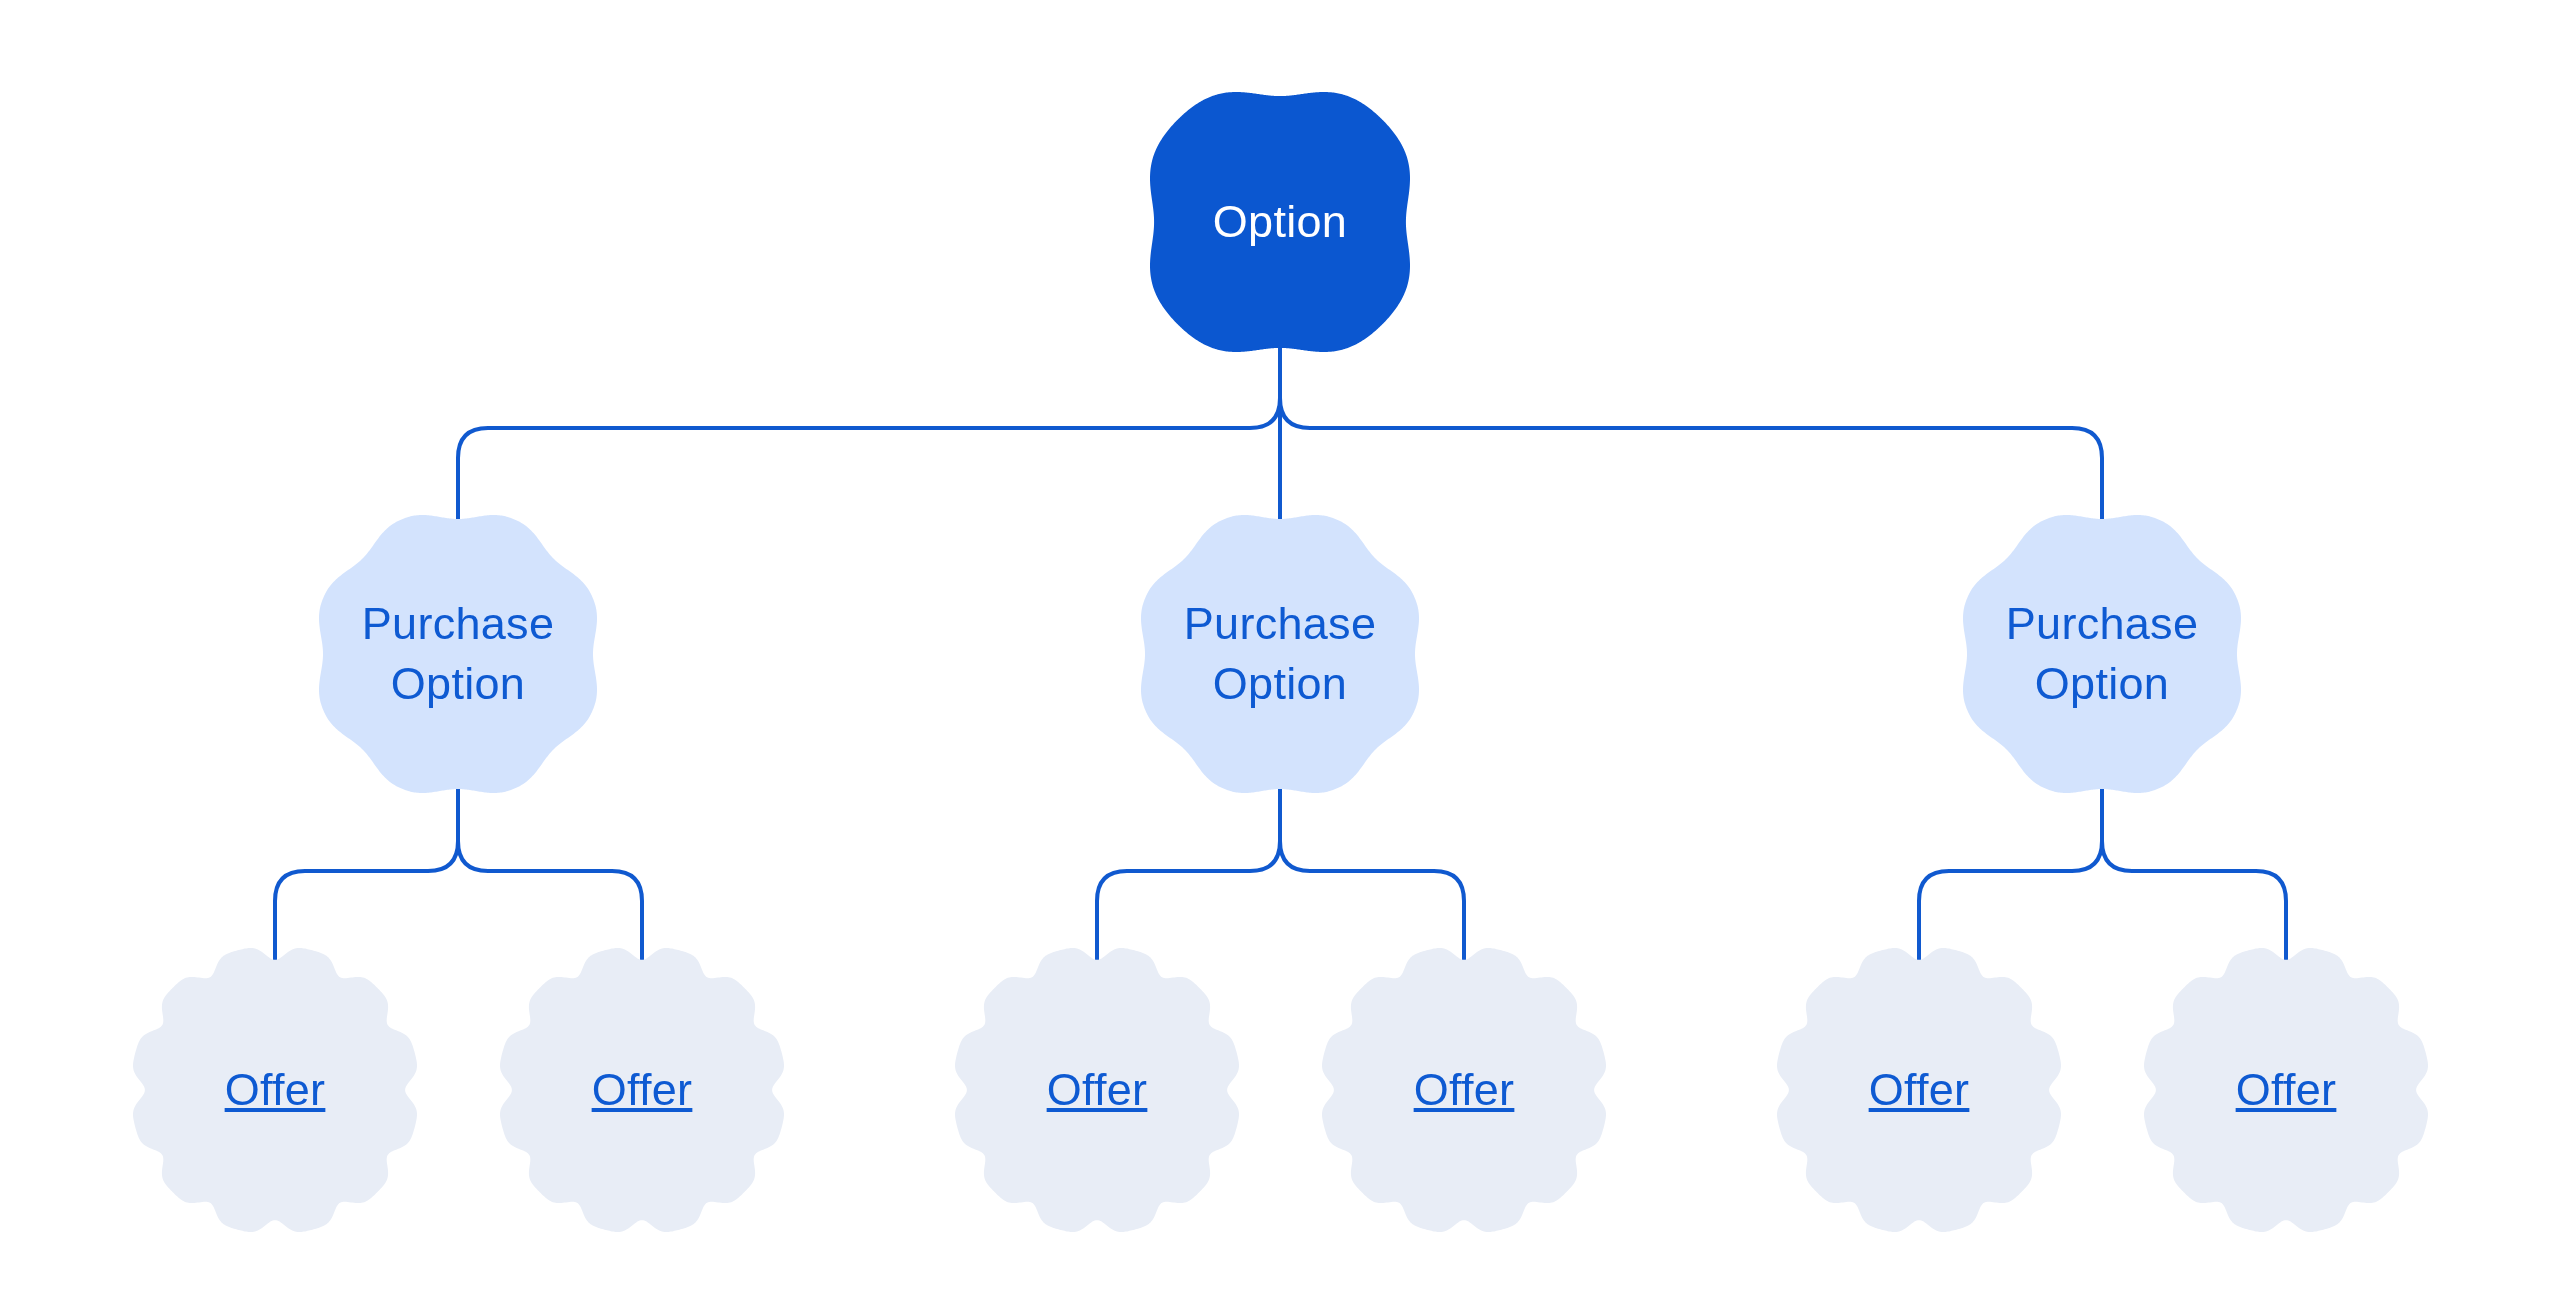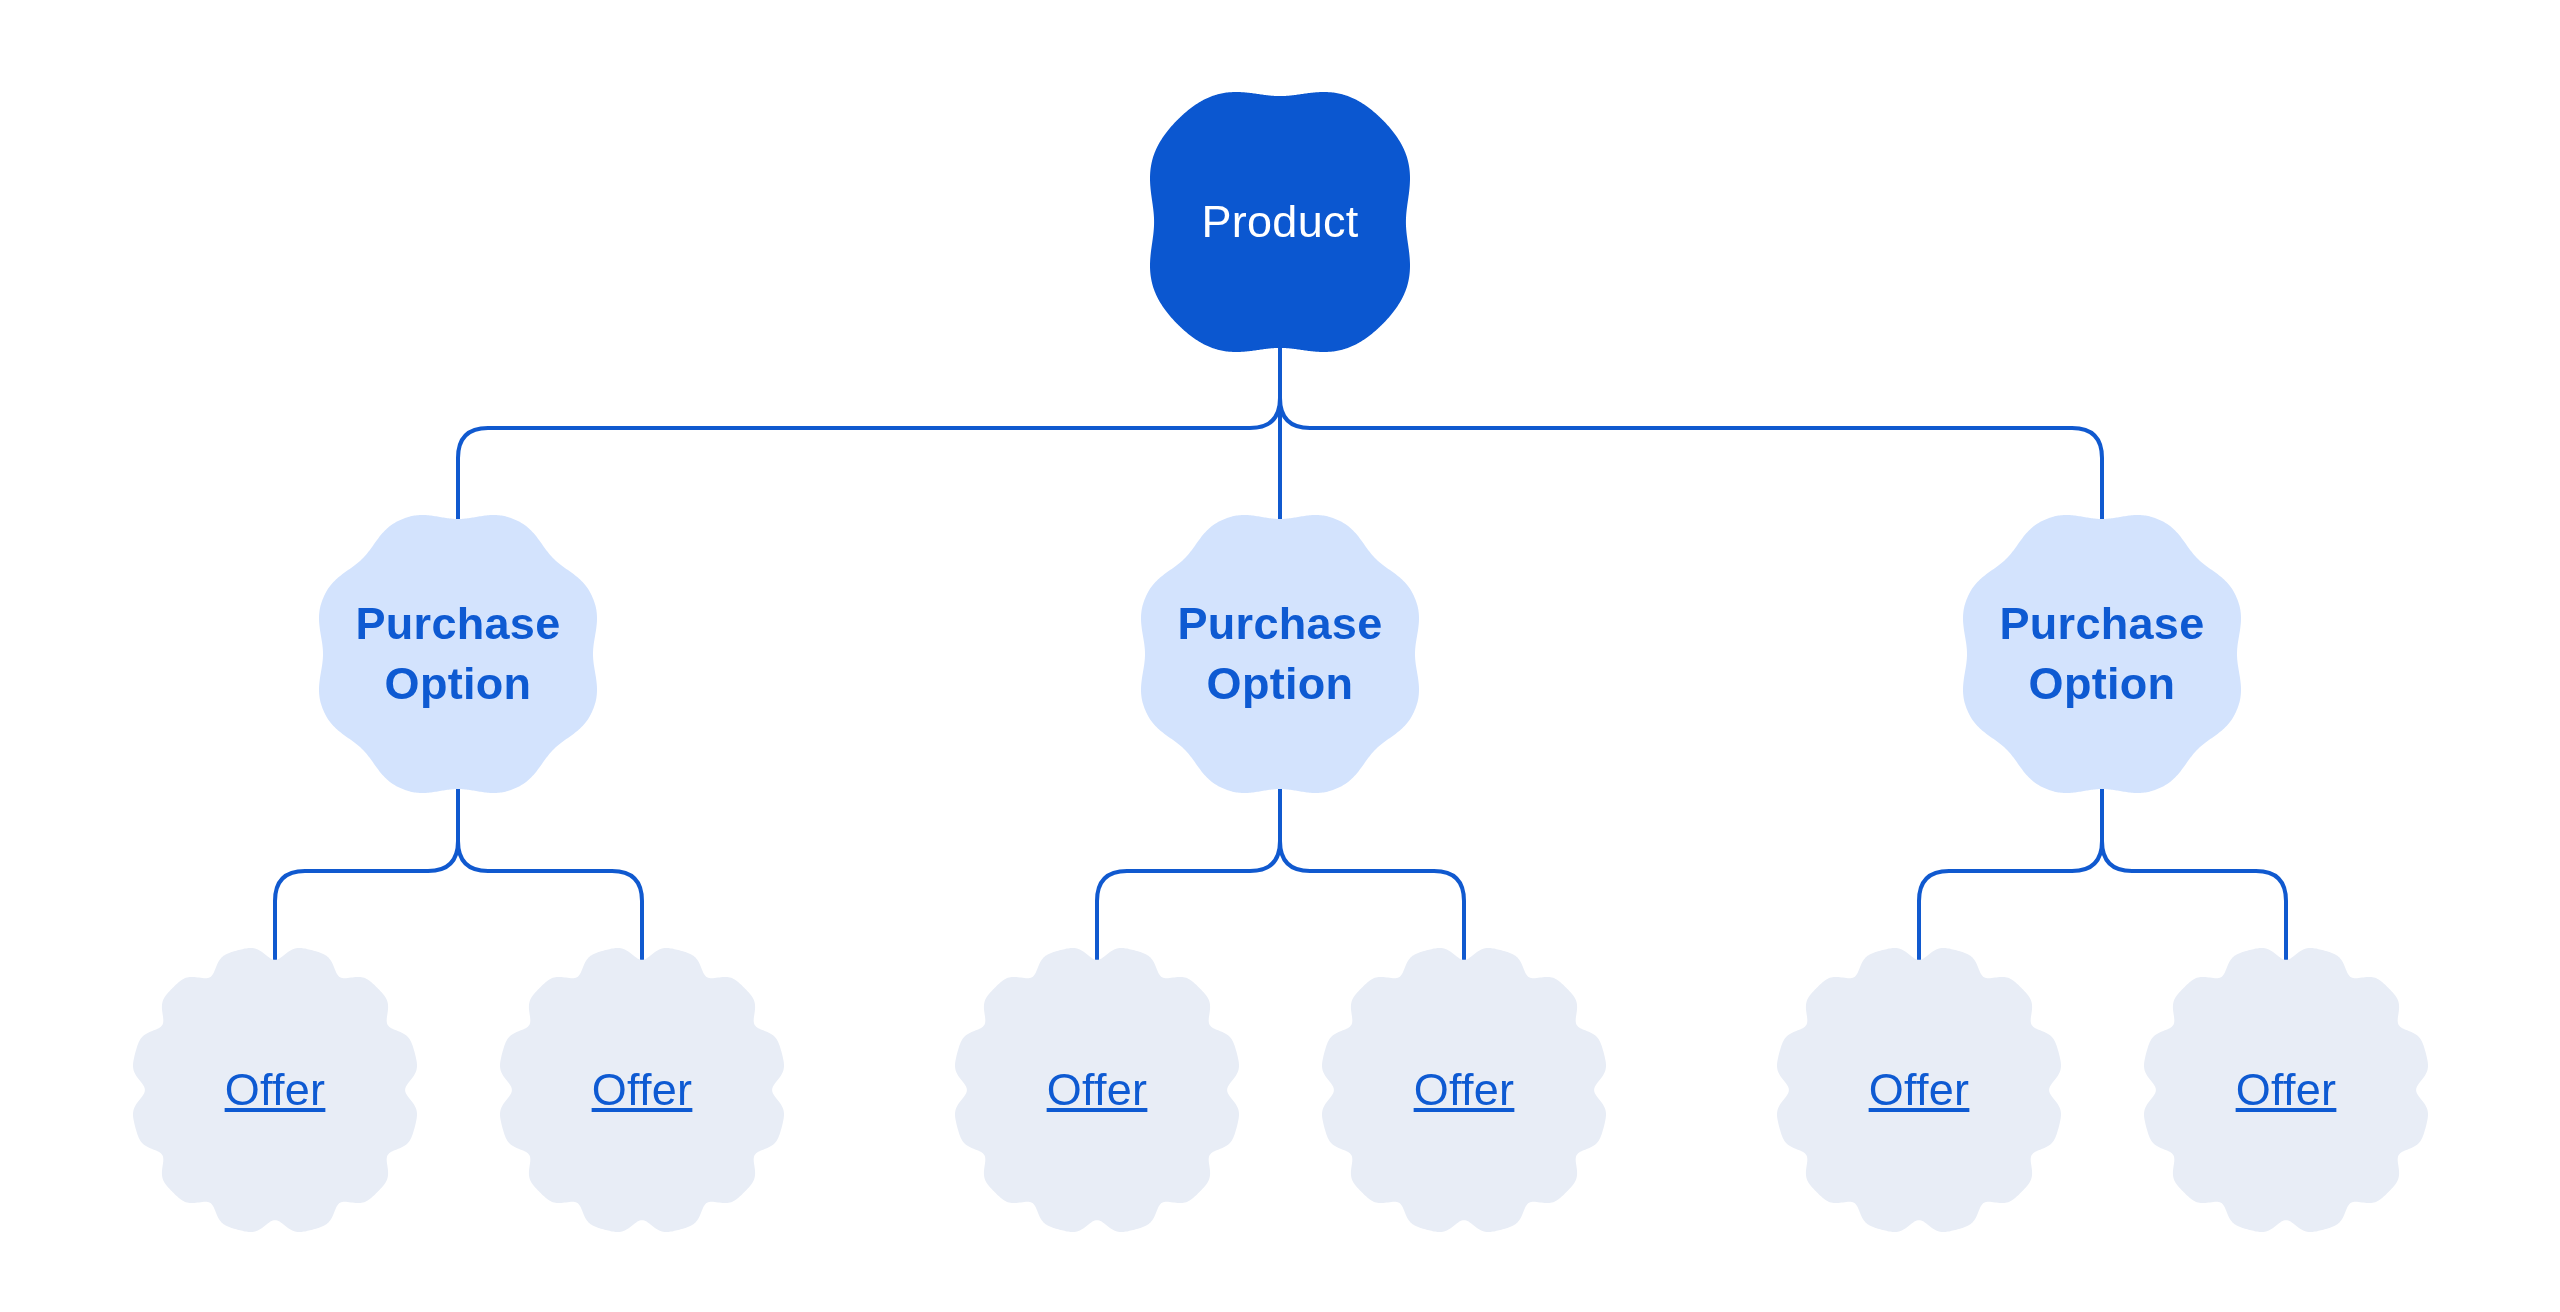--- a/index.html
+++ b/index.html
@@ -38,21 +38,21 @@
   .label {
     position: relative;
     z-index: 3;
     text-align: center;
     font-size: 45px;
     line-height: 1.33;
     letter-spacing: 0.3px;
     font-weight: 400;
     white-space: pre-line;
   }
-  .option .label { width: 225px; font-weight: bold; }
+  .option .label { width: 225px; }
   .offer .label  { width: 200px; text-decoration: underline; }
 </style>
 </head>
 <body>
 
 <div class="canvas">
 
   <svg id="connectors">
       <path d="M1280 260 L1280 654" fill="none" stroke="#1059CF" stroke-width="4"></path>
       <path d="M1280 260 L1280 398 Q1280 428 1250 428 L488 428 Q458 428 458 458 L458 654" fill="none" stroke="#1059CF" stroke-width="4"></path>
@@ -62,21 +62,21 @@
       <path d="M1280 654 L1280 841 Q1280 871 1250 871 L1127 871 Q1097 871 1097 901 L1097 1090" fill="none" stroke="#1059CF" stroke-width="4"></path>
       <path d="M1280 654 L1280 841 Q1280 871 1310 871 L1434 871 Q1464 871 1464 901 L1464 1090" fill="none" stroke="#1059CF" stroke-width="4"></path>
       <path d="M2102 654 L2102 841 Q2102 871 2072 871 L1949 871 Q1919 871 1919 901 L1919 1090" fill="none" stroke="#1059CF" stroke-width="4"></path>
       <path d="M2102 654 L2102 841 Q2102 871 2132 871 L2256 871 Q2286 871 2286 901 L2286 1090" fill="none" stroke="#1059CF" stroke-width="4"></path>
     </svg>
 
   <div class="node product" style="left: 1150px; top: 92px; width: 260px; height: 260px;">
     <svg class="blob" viewBox="0 0 260 260">
         <path d="M255.92 130.00L255.93 131.10L255.95 132.20L255.98 133.30L256.03 134.40L256.09 135.51L256.16 136.61L256.24 137.72L256.34 138.83L256.44 139.95L256.56 141.07L256.68 142.20L256.82 143.33L256.96 144.46L257.11 145.61L257.26 146.75L257.42 147.91L257.58 149.07L257.75 150.23L257.92 151.41L258.09 152.59L258.26 153.77L258.43 154.96L258.59 156.16L258.76 157.37L258.91 158.58L259.06 159.80L259.21 161.02L259.34 162.25L259.47 163.48L259.58 164.72L259.69 165.97L259.78 167.21L259.85 168.46L259.91 169.72L259.96 170.98L259.99 172.24L260.00 173.50L259.99 174.76L259.97 176.02L259.92 177.29L259.85 178.55L259.77 179.81L259.66 181.07L259.53 182.33L259.38 183.59L259.20 184.84L259.00 186.09L258.78 187.34L258.53 188.58L258.27 189.81L257.98 191.04L257.66 192.26L257.32 193.48L256.96 194.69L256.58 195.89L256.17 197.09L255.74 198.27L255.29 199.45L254.82 200.62L254.33 201.78L253.82 202.93L253.28 204.08L252.73 205.21L252.16 206.33L251.57 207.45L250.96 208.55L250.33 209.64L249.69 210.73L249.03 211.81L248.35 212.87L247.66 213.93L246.96 214.97L246.24 216.01L245.51 217.04L244.76 218.06L244.00 219.07L243.24 220.07L242.46 221.06L241.66 222.05L240.86 223.03L240.05 223.99L239.23 224.95L238.40 225.90L237.56 226.85L236.71 227.78L235.85 228.71L234.99 229.63L234.12 230.54L233.23 231.45L232.35 232.35L231.45 233.23L230.54 234.12L229.63 234.99L228.71 235.85L227.78 236.71L226.85 237.56L225.90 238.40L224.95 239.23L223.99 240.05L223.03 240.86L222.05 241.66L221.06 242.46L220.07 243.24L219.07 244.00L218.06 244.76L217.04 245.51L216.01 246.24L214.97 246.96L213.93 247.66L212.87 248.35L211.81 249.03L210.73 249.69L209.64 250.33L208.55 250.96L207.45 251.57L206.33 252.16L205.21 252.73L204.08 253.28L202.93 253.82L201.78 254.33L200.62 254.82L199.45 255.29L198.27 255.74L197.09 256.17L195.89 256.58L194.69 256.96L193.48 257.32L192.26 257.66L191.04 257.98L189.81 258.27L188.58 258.53L187.34 258.78L186.09 259.00L184.84 259.20L183.59 259.38L182.33 259.53L181.07 259.66L179.81 259.77L178.55 259.85L177.29 259.92L176.02 259.97L174.76 259.99L173.50 260.00L172.24 259.99L170.98 259.96L169.72 259.91L168.46 259.85L167.21 259.78L165.97 259.69L164.72 259.58L163.48 259.47L162.25 259.34L161.02 259.21L159.80 259.06L158.58 258.91L157.37 258.76L156.16 258.59L154.96 258.43L153.77 258.26L152.59 258.09L151.41 257.92L150.23 257.75L149.07 257.58L147.91 257.42L146.75 257.26L145.61 257.11L144.46 256.96L143.33 256.82L142.20 256.68L141.07 256.56L139.95 256.44L138.83 256.34L137.72 256.24L136.61 256.16L135.51 256.09L134.40 256.03L133.30 255.98L132.20 255.95L131.10 255.93L130.00 255.92L128.90 255.93L127.80 255.95L126.70 255.98L125.60 256.03L124.49 256.09L123.39 256.16L122.28 256.24L121.17 256.34L120.05 256.44L118.93 256.56L117.80 256.68L116.67 256.82L115.54 256.96L114.39 257.11L113.25 257.26L112.09 257.42L110.93 257.58L109.77 257.75L108.59 257.92L107.41 258.09L106.23 258.26L105.04 258.43L103.84 258.59L102.63 258.76L101.42 258.91L100.20 259.06L98.98 259.21L97.75 259.34L96.52 259.47L95.28 259.58L94.03 259.69L92.79 259.78L91.54 259.85L90.28 259.91L89.02 259.96L87.76 259.99L86.50 260.00L85.24 259.99L83.98 259.97L82.71 259.92L81.45 259.85L80.19 259.77L78.93 259.66L77.67 259.53L76.41 259.38L75.16 259.20L73.91 259.00L72.66 258.78L71.42 258.53L70.19 258.27L68.96 257.98L67.74 257.66L66.52 257.32L65.31 256.96L64.11 256.58L62.91 256.17L61.73 255.74L60.55 255.29L59.38 254.82L58.22 254.33L57.07 253.82L55.92 253.28L54.79 252.73L53.67 252.16L52.55 251.57L51.45 250.96L50.36 250.33L49.27 249.69L48.19 249.03L47.13 248.35L46.07 247.66L45.03 246.96L43.99 246.24L42.96 245.51L41.94 244.76L40.93 244.00L39.93 243.24L38.94 242.46L37.95 241.66L36.97 240.86L36.01 240.05L35.05 239.23L34.10 238.40L33.15 237.56L32.22 236.71L31.29 235.85L30.37 234.99L29.46 234.12L28.55 233.23L27.65 232.35L26.77 231.45L25.88 230.54L25.01 229.63L24.15 228.71L23.29 227.78L22.44 226.85L21.60 225.90L20.77 224.95L19.95 223.99L19.14 223.03L18.34 222.05L17.54 221.06L16.76 220.07L16.00 219.07L15.24 218.06L14.49 217.04L13.76 216.01L13.04 214.97L12.34 213.93L11.65 212.87L10.97 211.81L10.31 210.73L9.67 209.64L9.04 208.55L8.43 207.45L7.84 206.33L7.27 205.21L6.72 204.08L6.18 202.93L5.67 201.78L5.18 200.62L4.71 199.45L4.26 198.27L3.83 197.09L3.42 195.89L3.04 194.69L2.68 193.48L2.34 192.26L2.02 191.04L1.73 189.81L1.47 188.58L1.22 187.34L1.00 186.09L0.80 184.84L0.62 183.59L0.47 182.33L0.34 181.07L0.23 179.81L0.15 178.55L0.08 177.29L0.03 176.02L0.01 174.76L0.00 173.50L0.01 172.24L0.04 170.98L0.09 169.72L0.15 168.46L0.22 167.21L0.31 165.97L0.42 164.72L0.53 163.48L0.66 162.25L0.79 161.02L0.94 159.80L1.09 158.58L1.24 157.37L1.41 156.16L1.57 154.96L1.74 153.77L1.91 152.59L2.08 151.41L2.25 150.23L2.42 149.07L2.58 147.91L2.74 146.75L2.89 145.61L3.04 144.46L3.18 143.33L3.32 142.20L3.44 141.07L3.56 139.95L3.66 138.83L3.76 137.72L3.84 136.61L3.91 135.51L3.97 134.40L4.02 133.30L4.05 132.20L4.07 131.10L4.08 130.00L4.07 128.90L4.05 127.80L4.02 126.70L3.97 125.60L3.91 124.49L3.84 123.39L3.76 122.28L3.66 121.17L3.56 120.05L3.44 118.93L3.32 117.80L3.18 116.67L3.04 115.54L2.89 114.39L2.74 113.25L2.58 112.09L2.42 110.93L2.25 109.77L2.08 108.59L1.91 107.41L1.74 106.23L1.57 105.04L1.41 103.84L1.24 102.63L1.09 101.42L0.94 100.20L0.79 98.98L0.66 97.75L0.53 96.52L0.42 95.28L0.31 94.03L0.22 92.79L0.15 91.54L0.09 90.28L0.04 89.02L0.01 87.76L0.00 86.50L0.01 85.24L0.03 83.98L0.08 82.71L0.15 81.45L0.23 80.19L0.34 78.93L0.47 77.67L0.62 76.41L0.80 75.16L1.00 73.91L1.22 72.66L1.47 71.42L1.73 70.19L2.02 68.96L2.34 67.74L2.68 66.52L3.04 65.31L3.42 64.11L3.83 62.91L4.26 61.73L4.71 60.55L5.18 59.38L5.67 58.22L6.18 57.07L6.72 55.92L7.27 54.79L7.84 53.67L8.43 52.55L9.04 51.45L9.67 50.36L10.31 49.27L10.97 48.19L11.65 47.13L12.34 46.07L13.04 45.03L13.76 43.99L14.49 42.96L15.24 41.94L16.00 40.93L16.76 39.93L17.54 38.94L18.34 37.95L19.14 36.97L19.95 36.01L20.77 35.05L21.60 34.10L22.44 33.15L23.29 32.22L24.15 31.29L25.01 30.37L25.88 29.46L26.77 28.55L27.65 27.65L28.55 26.77L29.46 25.88L30.37 25.01L31.29 24.15L32.22 23.29L33.15 22.44L34.10 21.60L35.05 20.77L36.01 19.95L36.97 19.14L37.95 18.34L38.94 17.54L39.93 16.76L40.93 16.00L41.94 15.24L42.96 14.49L43.99 13.76L45.03 13.04L46.07 12.34L47.13 11.65L48.19 10.97L49.27 10.31L50.36 9.67L51.45 9.04L52.55 8.43L53.67 7.84L54.79 7.27L55.92 6.72L57.07 6.18L58.22 5.67L59.38 5.18L60.55 4.71L61.73 4.26L62.91 3.83L64.11 3.42L65.31 3.04L66.52 2.68L67.74 2.34L68.96 2.02L70.19 1.73L71.42 1.47L72.66 1.22L73.91 1.00L75.16 0.80L76.41 0.62L77.67 0.47L78.93 0.34L80.19 0.23L81.45 0.15L82.71 0.08L83.98 0.03L85.24 0.01L86.50 0.00L87.76 0.01L89.02 0.04L90.28 0.09L91.54 0.15L92.79 0.22L94.03 0.31L95.28 0.42L96.52 0.53L97.75 0.66L98.98 0.79L100.20 0.94L101.42 1.09L102.63 1.24L103.84 1.41L105.04 1.57L106.23 1.74L107.41 1.91L108.59 2.08L109.77 2.25L110.93 2.42L112.09 2.58L113.25 2.74L114.39 2.89L115.54 3.04L116.67 3.18L117.80 3.32L118.93 3.44L120.05 3.56L121.17 3.66L122.28 3.76L123.39 3.84L124.49 3.91L125.60 3.97L126.70 4.02L127.80 4.05L128.90 4.07L130.00 4.08L131.10 4.07L132.20 4.05L133.30 4.02L134.40 3.97L135.51 3.91L136.61 3.84L137.72 3.76L138.83 3.66L139.95 3.56L141.07 3.44L142.20 3.32L143.33 3.18L144.46 3.04L145.61 2.89L146.75 2.74L147.91 2.58L149.07 2.42L150.23 2.25L151.41 2.08L152.59 1.91L153.77 1.74L154.96 1.57L156.16 1.41L157.37 1.24L158.58 1.09L159.80 0.94L161.02 0.79L162.25 0.66L163.48 0.53L164.72 0.42L165.97 0.31L167.21 0.22L168.46 0.15L169.72 0.09L170.98 0.04L172.24 0.01L173.50 0.00L174.76 0.01L176.02 0.03L177.29 0.08L178.55 0.15L179.81 0.23L181.07 0.34L182.33 0.47L183.59 0.62L184.84 0.80L186.09 1.00L187.34 1.22L188.58 1.47L189.81 1.73L191.04 2.02L192.26 2.34L193.48 2.68L194.69 3.04L195.89 3.42L197.09 3.83L198.27 4.26L199.45 4.71L200.62 5.18L201.78 5.67L202.93 6.18L204.08 6.72L205.21 7.27L206.33 7.84L207.45 8.43L208.55 9.04L209.64 9.67L210.73 10.31L211.81 10.97L212.87 11.65L213.93 12.34L214.97 13.04L216.01 13.76L217.04 14.49L218.06 15.24L219.07 16.00L220.07 16.76L221.06 17.54L222.05 18.34L223.03 19.14L223.99 19.95L224.95 20.77L225.90 21.60L226.85 22.44L227.78 23.29L228.71 24.15L229.63 25.01L230.54 25.88L231.45 26.77L232.35 27.65L233.23 28.55L234.12 29.46L234.99 30.37L235.85 31.29L236.71 32.22L237.56 33.15L238.40 34.10L239.23 35.05L240.05 36.01L240.86 36.97L241.66 37.95L242.46 38.94L243.24 39.93L244.00 40.93L244.76 41.94L245.51 42.96L246.24 43.99L246.96 45.03L247.66 46.07L248.35 47.13L249.03 48.19L249.69 49.27L250.33 50.36L250.96 51.45L251.57 52.55L252.16 53.67L252.73 54.79L253.28 55.92L253.82 57.07L254.33 58.22L254.82 59.38L255.29 60.55L255.74 61.73L256.17 62.91L256.58 64.11L256.96 65.31L257.32 66.52L257.66 67.74L257.98 68.96L258.27 70.19L258.53 71.42L258.78 72.66L259.00 73.91L259.20 75.16L259.38 76.41L259.53 77.67L259.66 78.93L259.77 80.19L259.85 81.45L259.92 82.71L259.97 83.98L259.99 85.24L260.00 86.50L259.99 87.76L259.96 89.02L259.91 90.28L259.85 91.54L259.78 92.79L259.69 94.03L259.58 95.28L259.47 96.52L259.34 97.75L259.21 98.98L259.06 100.20L258.91 101.42L258.76 102.63L258.59 103.84L258.43 105.04L258.26 106.23L258.09 107.41L257.92 108.59L257.75 109.77L257.58 110.93L257.42 112.09L257.26 113.25L257.11 114.39L256.96 115.54L256.82 116.67L256.68 117.80L256.56 118.93L256.44 120.05L256.34 121.17L256.24 122.28L256.16 123.39L256.09 124.49L256.03 125.60L255.98 126.70L255.95 127.80L255.93 128.90Z" fill="#0B57D0"></path>
       </svg>
-    <div class="label" style="color: rgb(255, 255, 255);">Product</div>
+    <div class="label" style="color: rgb(255, 255, 255);">Option</div>
   </div>
 
   <div class="node option" style="left: 319px; top: 515px; width: 278px; height: 278px;">
     <svg class="blob" viewBox="0 0 278 278">
         <path d="M274.01 139.00L274.02 140.18L274.05 141.36L274.11 142.54L274.18 143.72L274.28 144.91L274.39 146.10L274.52 147.29L274.67 148.49L274.83 149.69L275.01 150.90L275.20 152.11L275.40 153.34L275.60 154.56L275.81 155.80L276.02 157.04L276.24 158.29L276.45 159.54L276.66 160.80L276.86 162.07L277.05 163.34L277.23 164.62L277.40 165.90L277.55 167.19L277.69 168.48L277.80 169.77L277.89 171.06L277.95 172.36L277.99 173.65L278.00 174.95L277.98 176.24L277.93 177.53L277.85 178.81L277.74 180.10L277.59 181.37L277.41 182.64L277.19 183.90L276.94 185.16L276.66 186.40L276.35 187.64L276.00 188.86L275.62 190.08L275.22 191.29L274.78 192.49L274.33 193.68L273.85 194.86L273.35 196.03L272.84 197.19L272.29 198.35L271.73 199.49L271.13 200.62L270.51 201.73L269.86 202.82L269.18 203.90L268.47 204.97L267.73 206.01L266.96 207.04L266.16 208.04L265.33 209.03L264.48 209.99L263.61 210.94L262.71 211.87L261.78 212.78L260.84 213.66L259.88 214.53L258.90 215.39L257.91 216.22L256.90 217.04L255.89 217.84L254.86 218.63L253.83 219.41L252.80 220.17L251.76 220.92L250.72 221.67L249.68 222.40L248.65 223.13L247.62 223.86L246.60 224.59L245.58 225.31L244.58 226.03L243.59 226.76L242.61 227.49L241.64 228.22L240.69 228.97L239.75 229.72L238.83 230.48L237.93 231.25L237.04 232.03L236.16 232.83L235.31 233.64L234.47 234.47L233.64 235.31L232.83 236.16L232.03 237.04L231.25 237.93L230.48 238.83L229.72 239.75L228.97 240.69L228.22 241.64L227.49 242.61L226.76 243.59L226.03 244.58L225.31 245.58L224.59 246.60L223.86 247.62L223.13 248.65L222.40 249.68L221.67 250.72L220.92 251.76L220.17 252.80L219.41 253.83L218.63 254.86L217.84 255.89L217.04 256.90L216.22 257.91L215.39 258.90L214.53 259.88L213.66 260.84L212.78 261.78L211.87 262.71L210.94 263.61L209.99 264.48L209.03 265.33L208.04 266.16L207.04 266.96L206.01 267.73L204.97 268.47L203.90 269.18L202.82 269.86L201.73 270.51L200.62 271.13L199.49 271.73L198.35 272.29L197.19 272.84L196.03 273.35L194.86 273.85L193.68 274.33L192.49 274.78L191.29 275.22L190.08 275.62L188.86 276.00L187.64 276.35L186.40 276.66L185.16 276.94L183.90 277.19L182.64 277.41L181.37 277.59L180.10 277.74L178.81 277.85L177.53 277.93L176.24 277.98L174.95 278.00L173.65 277.99L172.36 277.95L171.06 277.89L169.77 277.80L168.48 277.69L167.19 277.55L165.90 277.40L164.62 277.23L163.34 277.05L162.07 276.86L160.80 276.66L159.54 276.45L158.29 276.24L157.04 276.02L155.80 275.81L154.56 275.60L153.34 275.40L152.11 275.20L150.90 275.01L149.69 274.83L148.49 274.67L147.29 274.52L146.10 274.39L144.91 274.28L143.72 274.18L142.54 274.11L141.36 274.05L140.18 274.02L139.00 274.01L137.82 274.02L136.64 274.05L135.46 274.11L134.28 274.18L133.09 274.28L131.90 274.39L130.71 274.52L129.51 274.67L128.31 274.83L127.10 275.01L125.89 275.20L124.66 275.40L123.44 275.60L122.20 275.81L120.96 276.02L119.71 276.24L118.46 276.45L117.20 276.66L115.93 276.86L114.66 277.05L113.38 277.23L112.10 277.40L110.81 277.55L109.52 277.69L108.23 277.80L106.94 277.89L105.64 277.95L104.35 277.99L103.05 278.00L101.76 277.98L100.47 277.93L99.19 277.85L97.90 277.74L96.63 277.59L95.36 277.41L94.10 277.19L92.84 276.94L91.60 276.66L90.36 276.35L89.14 276.00L87.92 275.62L86.71 275.22L85.51 274.78L84.32 274.33L83.14 273.85L81.97 273.35L80.81 272.84L79.65 272.29L78.51 271.73L77.38 271.13L76.27 270.51L75.18 269.86L74.10 269.18L73.03 268.47L71.99 267.73L70.96 266.96L69.96 266.16L68.97 265.33L68.01 264.48L67.06 263.61L66.13 262.71L65.22 261.78L64.34 260.84L63.47 259.88L62.61 258.90L61.78 257.91L60.96 256.90L60.16 255.89L59.37 254.86L58.59 253.83L57.83 252.80L57.08 251.76L56.33 250.72L55.60 249.68L54.87 248.65L54.14 247.62L53.41 246.60L52.69 245.58L51.97 244.58L51.24 243.59L50.51 242.61L49.78 241.64L49.03 240.69L48.28 239.75L47.52 238.83L46.75 237.93L45.97 237.04L45.17 236.16L44.36 235.31L43.53 234.47L42.69 233.64L41.84 232.83L40.96 232.03L40.07 231.25L39.17 230.48L38.25 229.72L37.31 228.97L36.36 228.22L35.39 227.49L34.41 226.76L33.42 226.03L32.42 225.31L31.40 224.59L30.38 223.86L29.35 223.13L28.32 222.40L27.28 221.67L26.24 220.92L25.20 220.17L24.17 219.41L23.14 218.63L22.11 217.84L21.10 217.04L20.09 216.22L19.10 215.39L18.12 214.53L17.16 213.66L16.22 212.78L15.29 211.87L14.39 210.94L13.52 209.99L12.67 209.03L11.84 208.04L11.04 207.04L10.27 206.01L9.53 204.97L8.82 203.90L8.14 202.82L7.49 201.73L6.87 200.62L6.27 199.49L5.71 198.35L5.16 197.19L4.65 196.03L4.15 194.86L3.67 193.68L3.22 192.49L2.78 191.29L2.38 190.08L2.00 188.86L1.65 187.64L1.34 186.40L1.06 185.16L0.81 183.90L0.59 182.64L0.41 181.37L0.26 180.10L0.15 178.81L0.07 177.53L0.02 176.24L0.00 174.95L0.01 173.65L0.05 172.36L0.11 171.06L0.20 169.77L0.31 168.48L0.45 167.19L0.60 165.90L0.77 164.62L0.95 163.34L1.14 162.07L1.34 160.80L1.55 159.54L1.76 158.29L1.98 157.04L2.19 155.80L2.40 154.56L2.60 153.34L2.80 152.11L2.99 150.90L3.17 149.69L3.33 148.49L3.48 147.29L3.61 146.10L3.72 144.91L3.82 143.72L3.89 142.54L3.95 141.36L3.98 140.18L3.99 139.00L3.98 137.82L3.95 136.64L3.89 135.46L3.82 134.28L3.72 133.09L3.61 131.90L3.48 130.71L3.33 129.51L3.17 128.31L2.99 127.10L2.80 125.89L2.60 124.66L2.40 123.44L2.19 122.20L1.98 120.96L1.76 119.71L1.55 118.46L1.34 117.20L1.14 115.93L0.95 114.66L0.77 113.38L0.60 112.10L0.45 110.81L0.31 109.52L0.20 108.23L0.11 106.94L0.05 105.64L0.01 104.35L0.00 103.05L0.02 101.76L0.07 100.47L0.15 99.19L0.26 97.90L0.41 96.63L0.59 95.36L0.81 94.10L1.06 92.84L1.34 91.60L1.65 90.36L2.00 89.14L2.38 87.92L2.78 86.71L3.22 85.51L3.67 84.32L4.15 83.14L4.65 81.97L5.16 80.81L5.71 79.65L6.27 78.51L6.87 77.38L7.49 76.27L8.14 75.18L8.82 74.10L9.53 73.03L10.27 71.99L11.04 70.96L11.84 69.96L12.67 68.97L13.52 68.01L14.39 67.06L15.29 66.13L16.22 65.22L17.16 64.34L18.12 63.47L19.10 62.61L20.09 61.78L21.10 60.96L22.11 60.16L23.14 59.37L24.17 58.59L25.20 57.83L26.24 57.08L27.28 56.33L28.32 55.60L29.35 54.87L30.38 54.14L31.40 53.41L32.42 52.69L33.42 51.97L34.41 51.24L35.39 50.51L36.36 49.78L37.31 49.03L38.25 48.28L39.17 47.52L40.07 46.75L40.96 45.97L41.84 45.17L42.69 44.36L43.53 43.53L44.36 42.69L45.17 41.84L45.97 40.96L46.75 40.07L47.52 39.17L48.28 38.25L49.03 37.31L49.78 36.36L50.51 35.39L51.24 34.41L51.97 33.42L52.69 32.42L53.41 31.40L54.14 30.38L54.87 29.35L55.60 28.32L56.33 27.28L57.08 26.24L57.83 25.20L58.59 24.17L59.37 23.14L60.16 22.11L60.96 21.10L61.78 20.09L62.61 19.10L63.47 18.12L64.34 17.16L65.22 16.22L66.13 15.29L67.06 14.39L68.01 13.52L68.97 12.67L69.96 11.84L70.96 11.04L71.99 10.27L73.03 9.53L74.10 8.82L75.18 8.14L76.27 7.49L77.38 6.87L78.51 6.27L79.65 5.71L80.81 5.16L81.97 4.65L83.14 4.15L84.32 3.67L85.51 3.22L86.71 2.78L87.92 2.38L89.14 2.00L90.36 1.65L91.60 1.34L92.84 1.06L94.10 0.81L95.36 0.59L96.63 0.41L97.90 0.26L99.19 0.15L100.47 0.07L101.76 0.02L103.05 0.00L104.35 0.01L105.64 0.05L106.94 0.11L108.23 0.20L109.52 0.31L110.81 0.45L112.10 0.60L113.38 0.77L114.66 0.95L115.93 1.14L117.20 1.34L118.46 1.55L119.71 1.76L120.96 1.98L122.20 2.19L123.44 2.40L124.66 2.60L125.89 2.80L127.10 2.99L128.31 3.17L129.51 3.33L130.71 3.48L131.90 3.61L133.09 3.72L134.28 3.82L135.46 3.89L136.64 3.95L137.82 3.98L139.00 3.99L140.18 3.98L141.36 3.95L142.54 3.89L143.72 3.82L144.91 3.72L146.10 3.61L147.29 3.48L148.49 3.33L149.69 3.17L150.90 2.99L152.11 2.80L153.34 2.60L154.56 2.40L155.80 2.19L157.04 1.98L158.29 1.76L159.54 1.55L160.80 1.34L162.07 1.14L163.34 0.95L164.62 0.77L165.90 0.60L167.19 0.45L168.48 0.31L169.77 0.20L171.06 0.11L172.36 0.05L173.65 0.01L174.95 0.00L176.24 0.02L177.53 0.07L178.81 0.15L180.10 0.26L181.37 0.41L182.64 0.59L183.90 0.81L185.16 1.06L186.40 1.34L187.64 1.65L188.86 2.00L190.08 2.38L191.29 2.78L192.49 3.22L193.68 3.67L194.86 4.15L196.03 4.65L197.19 5.16L198.35 5.71L199.49 6.27L200.62 6.87L201.73 7.49L202.82 8.14L203.90 8.82L204.97 9.53L206.01 10.27L207.04 11.04L208.04 11.84L209.03 12.67L209.99 13.52L210.94 14.39L211.87 15.29L212.78 16.22L213.66 17.16L214.53 18.12L215.39 19.10L216.22 20.09L217.04 21.10L217.84 22.11L218.63 23.14L219.41 24.17L220.17 25.20L220.92 26.24L221.67 27.28L222.40 28.32L223.13 29.35L223.86 30.38L224.59 31.40L225.31 32.42L226.03 33.42L226.76 34.41L227.49 35.39L228.22 36.36L228.97 37.31L229.72 38.25L230.48 39.17L231.25 40.07L232.03 40.96L232.83 41.84L233.64 42.69L234.47 43.53L235.31 44.36L236.16 45.17L237.04 45.97L237.93 46.75L238.83 47.52L239.75 48.28L240.69 49.03L241.64 49.78L242.61 50.51L243.59 51.24L244.58 51.97L245.58 52.69L246.60 53.41L247.62 54.14L248.65 54.87L249.68 55.60L250.72 56.33L251.76 57.08L252.80 57.83L253.83 58.59L254.86 59.37L255.89 60.16L256.90 60.96L257.91 61.78L258.90 62.61L259.88 63.47L260.84 64.34L261.78 65.22L262.71 66.13L263.61 67.06L264.48 68.01L265.33 68.97L266.16 69.96L266.96 70.96L267.73 71.99L268.47 73.03L269.18 74.10L269.86 75.18L270.51 76.27L271.13 77.38L271.73 78.51L272.29 79.65L272.84 80.81L273.35 81.97L273.85 83.14L274.33 84.32L274.78 85.51L275.22 86.71L275.62 87.92L276.00 89.14L276.35 90.36L276.66 91.60L276.94 92.84L277.19 94.10L277.41 95.36L277.59 96.63L277.74 97.90L277.85 99.19L277.93 100.47L277.98 101.76L278.00 103.05L277.99 104.35L277.95 105.64L277.89 106.94L277.80 108.23L277.69 109.52L277.55 110.81L277.40 112.10L277.23 113.38L277.05 114.66L276.86 115.93L276.66 117.20L276.45 118.46L276.24 119.71L276.02 120.96L275.81 122.20L275.60 123.44L275.40 124.66L275.20 125.89L275.01 127.10L274.83 128.31L274.67 129.51L274.52 130.71L274.39 131.90L274.28 133.09L274.18 134.28L274.11 135.46L274.05 136.64L274.02 137.82Z" fill="#D3E3FD"></path>
       </svg>
     <div class="label" style="color: rgb(14, 90, 210);">Purchase Option</div>
   </div>
   <div class="node option" style="left: 1141px; top: 515px; width: 278px; height: 278px;">
     <svg class="blob" viewBox="0 0 278 278">

